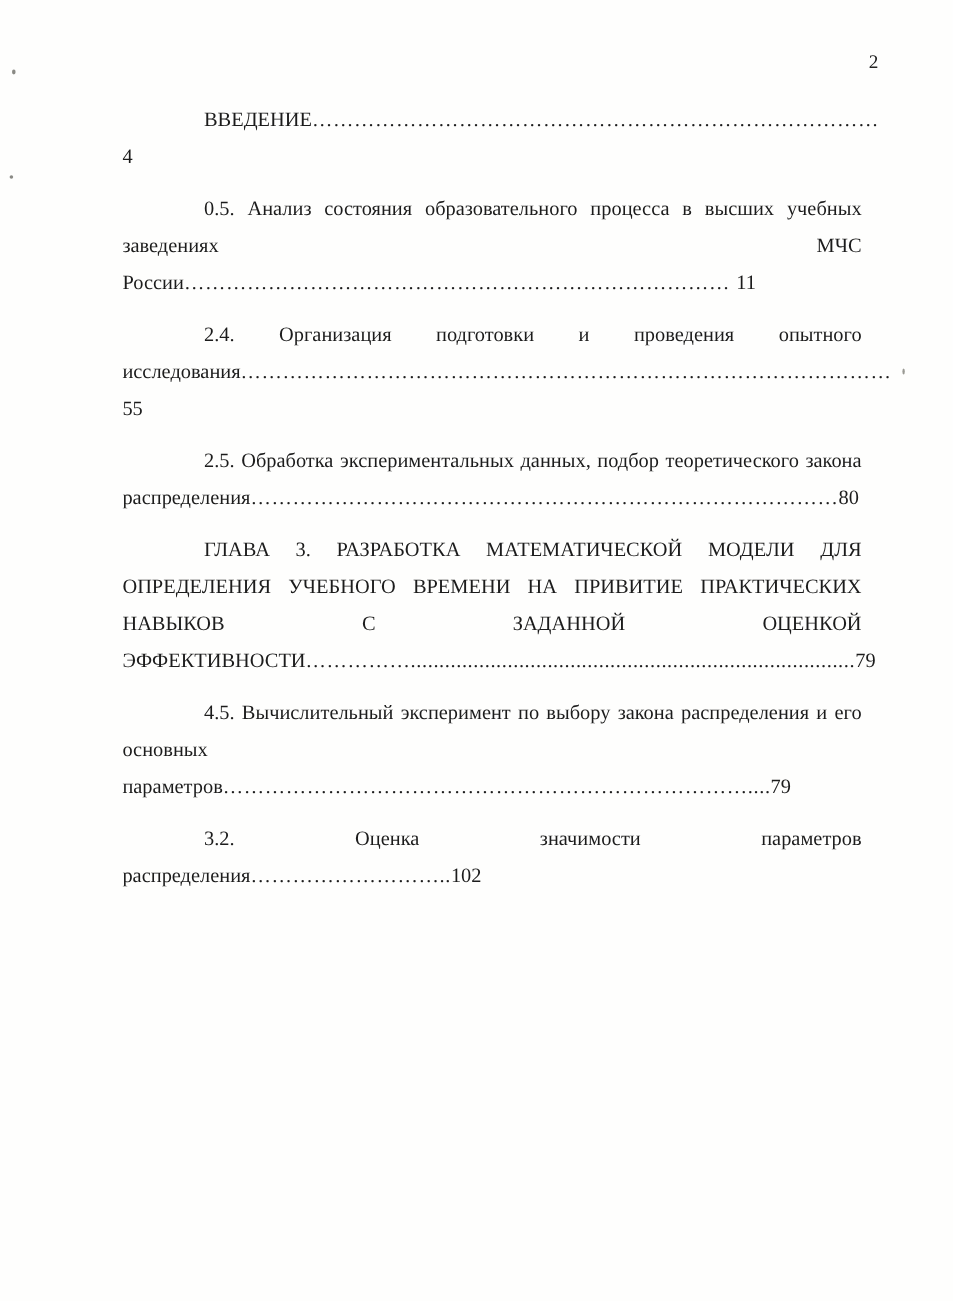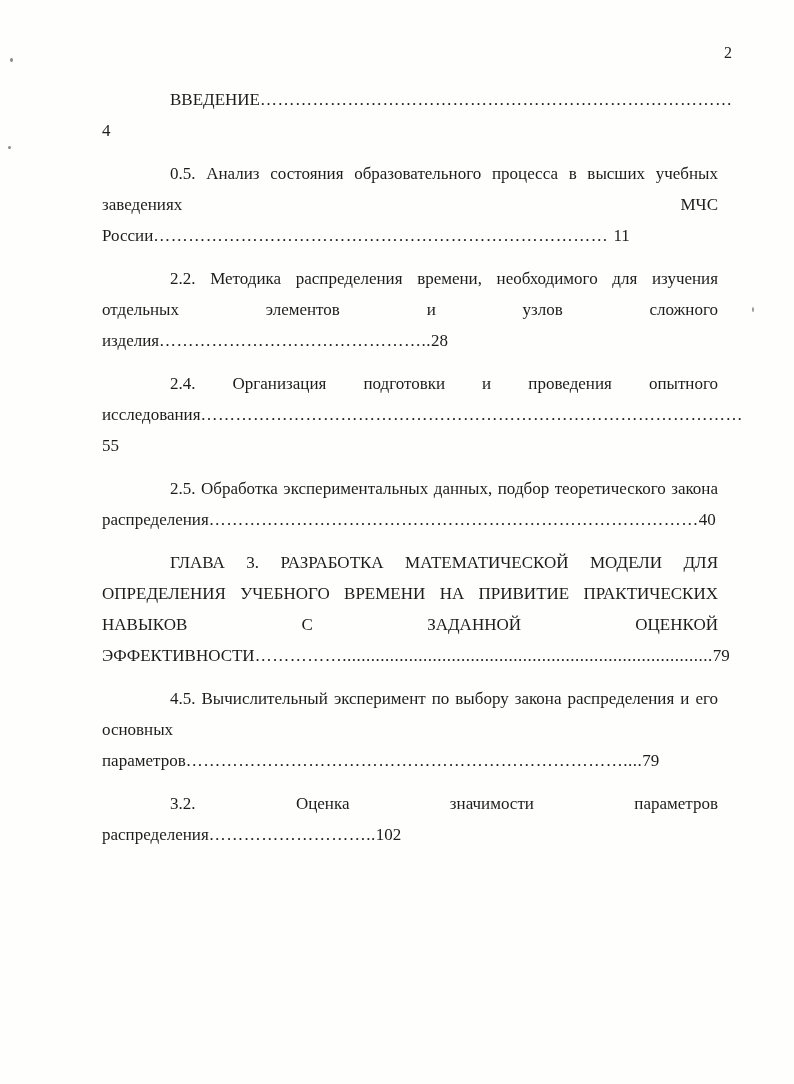--- a/index.html
+++ b/index.html
@@ -60,26 +60,25 @@
   <div class="toc">
 
     <p class="entry"><span>ВВЕДЕНИЕ</span><span class="leader">………………………………………………………………………</span><span>4</span></p>
 
 
     <p class="entry"><span>0.5. Анализ состояния образовательного процесса в высших учебных заведениях МЧС России</span><span class="leader">……………………………………………………………………</span><span> 11</span></p>
 
 
 
 
-    <p class="entry"><span>2.2. Методика распределения времени, необходимого для изучения отдельных элементов и узлов сложного изделия</span><span class="leader">………………………………………..</span><span>28</span></p>
 
 
     <p class="entry"><span>2.4. Организация подготовки и проведения опытного исследования</span><span class="leader">…………………………………………………………………………………</span><span>55</span></p>
 
-    <p class="entry"><span>2.5. Обработка экспериментальных данных, подбор теоретического закона распределения</span><span class="leader">…………………………………………………………………………</span><span>40</span></p>
+    <p class="entry"><span>2.5. Обработка экспериментальных данных, подбор теоретического закона распределения</span><span class="leader">…………………………………………………………………………</span><span>80</span></p>
 
     <p class="entry"><span>ГЛАВА 3. РАЗРАБОТКА МАТЕМАТИЧЕСКОЙ МОДЕЛИ ДЛЯ ОПРЕДЕЛЕНИЯ УЧЕБНОГО ВРЕМЕНИ НА ПРИВИТИЕ ПРАКТИЧЕСКИХ НАВЫКОВ С ЗАДАННОЙ ОЦЕНКОЙ ЭФФЕКТИВНОСТИ</span><span class="leader">……………..............................................................................</span><span>79</span></p>
 
     <p class="entry"><span>4.5. Вычислительный эксперимент по выбору закона распределения и его основных параметров</span><span class="leader">…………………………………………………………………....</span><span>79</span></p>
 
     <p class="entry"><span>3.2. Оценка значимости параметров распределения</span><span class="leader">………………………..</span><span>102</span></p>
 
   </div>
 
   <div class="speck speck-1"></div>

